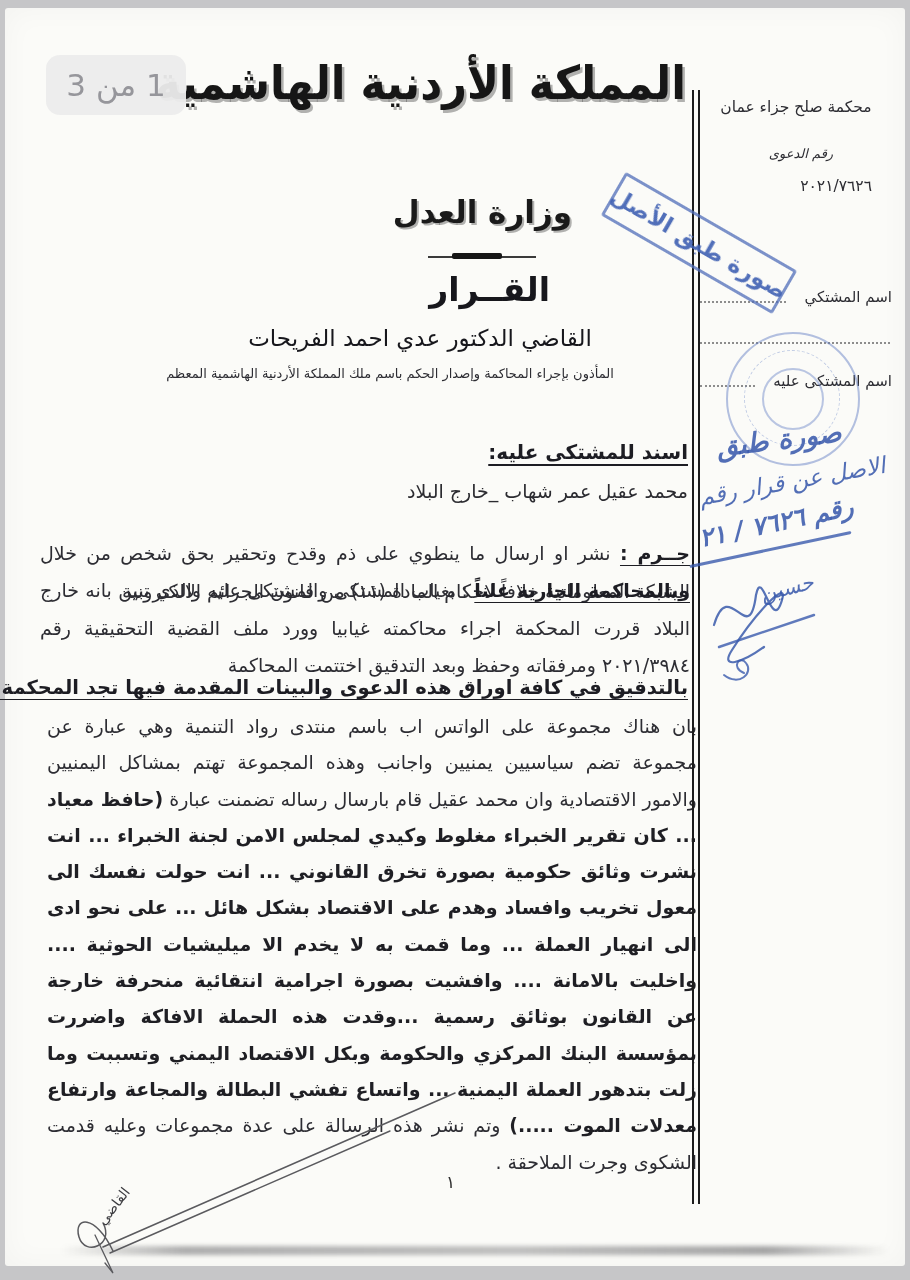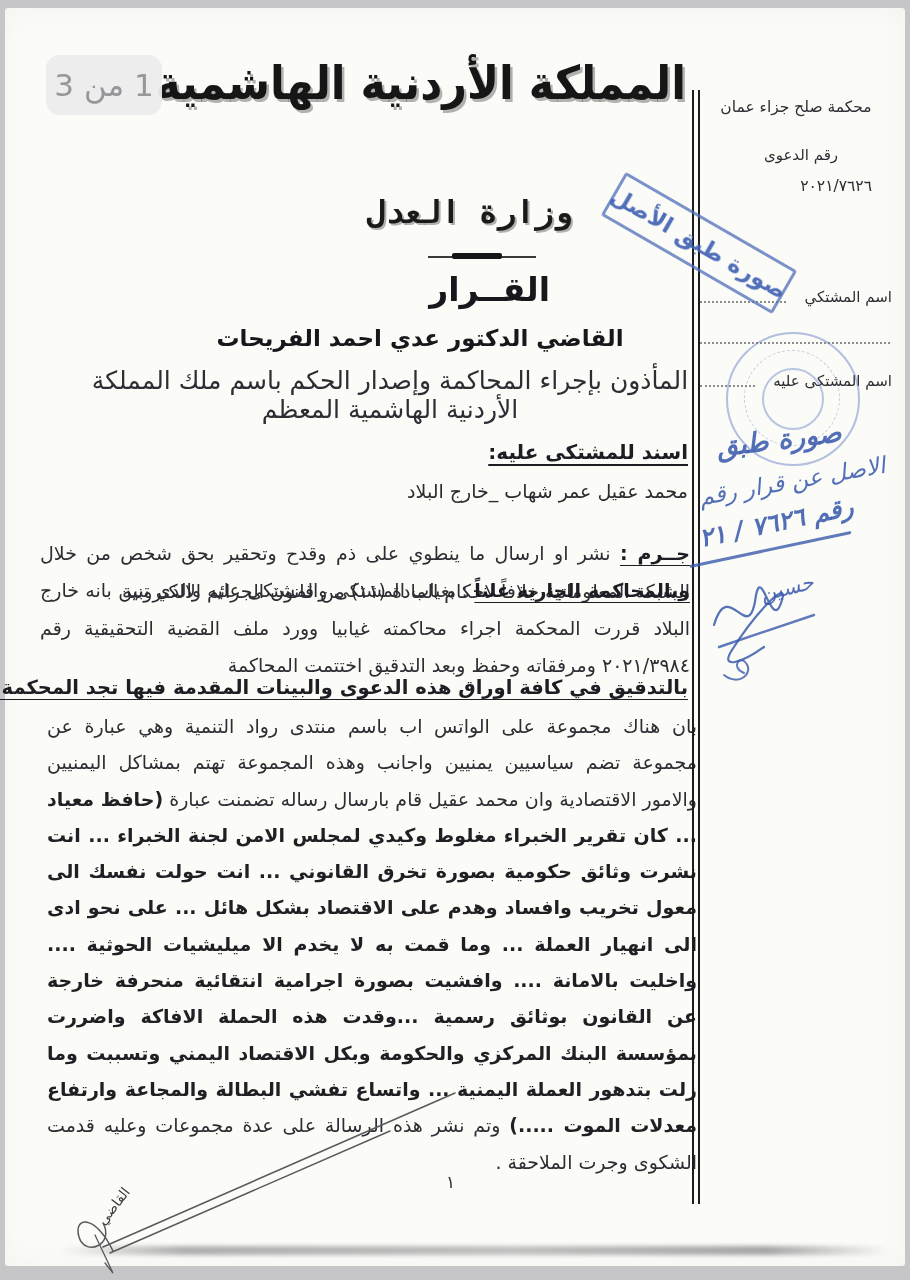--- a/index.html
+++ b/index.html
@@ -12,44 +12,43 @@
   .abs{position:absolute;}
   .page{
     left:5px;top:8px;right:5px;bottom:14px;
     background:#fbfbf8;border-radius:3px;
     box-shadow:inset 0 0 30px rgba(0,0,0,0.035);
     z-index:0;
   }
   .rtl{direction:rtl;}
   
   .pill{
-    left:46px;top:55px;width:116px;height:60px;z-index:20;
+    left:46px;top:55px;width:140px;height:60px;z-index:20;
     background:rgba(236,236,236,0.95);border-radius:14px;
     display:flex;align-items:center;justify-content:center;
     font-size:31px;color:#96969b;letter-spacing:1px;
   }
   
   .kingdom{
     right:224px;top:58px;z-index:2;white-space:nowrap;
     font-size:43px;font-weight:bold;color:#161616;
     text-shadow:2.5px 2.5px 0 rgba(40,40,40,0.35);
     transform:scaleY(1.08);
   }
   .ministry{
     right:338px;top:194px;z-index:2;white-space:nowrap;
     font-size:31px;font-weight:bold;color:#1a1a1a;
     text-shadow:2px 2px 0 rgba(40,40,40,0.35);
-    font-family:Liberation Mono, monospace;
   }
   .ministry-dash-thin{left:428px;top:256px;width:108px;height:1.5px;background:#3a3a3a;z-index:2;}
   .ministry-dash{left:452px;top:253px;width:50px;height:6px;background:#161616;border-radius:2px;z-index:3;}
   
   .dec-title{left:290px;top:270px;width:260px;text-align:right;font-size:33px;font-weight:bold;color:#17171c;z-index:2;}
-  .judge{left:200px;top:325px;width:440px;text-align:center;font-size:23px;font-weight:bold;color:#17171c;z-index:2;}
-  .auth{left:80px;top:366px;width:620px;text-align:center;font-size:25px;color:#2d2d33;z-index:2;}
+  .judge{left:200px;top:325px;width:440px;text-align:center;font-size:23px;font-weight:normal;color:#17171c;z-index:2;}
+  .auth{left:80px;top:366px;width:620px;text-align:center;font-size:13px;color:#2d2d33;z-index:2;}
   .heading-u{
     font-weight:bold;text-decoration:underline;text-underline-offset:5px;
     color:#1d1d23;z-index:2;white-space:nowrap;
   }
   .assigned{right:222px;top:440px;font-size:20px;margin-left:32px;}
   .defname{right:222px;top:480px;font-size:19px;z-index:2;}
   .para{
     left:40px;width:650px;z-index:2;
     direction:rtl;text-align:justify;text-align-last:right;
     font-size:19px;color:#2d2d33;
@@ -60,21 +59,21 @@
   .findings{right:222px;top:676px;font-size:19.5px;}
   .bodytext{top:708px;line-height:36.3px;margin-left:7px;}
   .bold-quote{font-weight:bold;color:#1f1f24;}
   .pagenum{left:446px;top:1172px;font-size:17px;z-index:2;color:#333;}
   
   .divline{
     left:692px;top:90px;height:1114px;width:4px;z-index:2;
     border-left:2px solid #1c1c1c;border-right:2px solid #1c1c1c;
   }
   .courtname{left:702px;top:98px;width:188px;text-align:center;font-size:15.5px;color:#2d2d33;z-index:2;}
-  .caselabel{left:726px;top:146px;width:150px;text-align:center;font-size:15px;color:#2d2d33;z-index:2;}
+  .caselabel{left:726px;top:146px;width:150px;text-align:center;font-size:13px;color:#2d2d33;z-index:2;font-style:italic;}
   .casenum{left:722px;top:177px;width:150px;text-align:right;font-size:15.5px;color:#2d2d33;z-index:2;}
   .formrow{
     left:700px;width:192px;z-index:2;display:flex;direction:rtl;
     align-items:flex-end;font-size:15px;color:#2d2d33;gap:18px;
   }
   .row-complainant{top:288px;}
   .row-defendant{top:372px;}
   .dots{flex:1;border-bottom:2px dotted #8d8d8d;margin-bottom:3px;min-width:20px;}
   .fulldots{left:700px;top:342px;width:190px;height:0;border-bottom:2px dotted #8d8d8d;z-index:2;}
   

